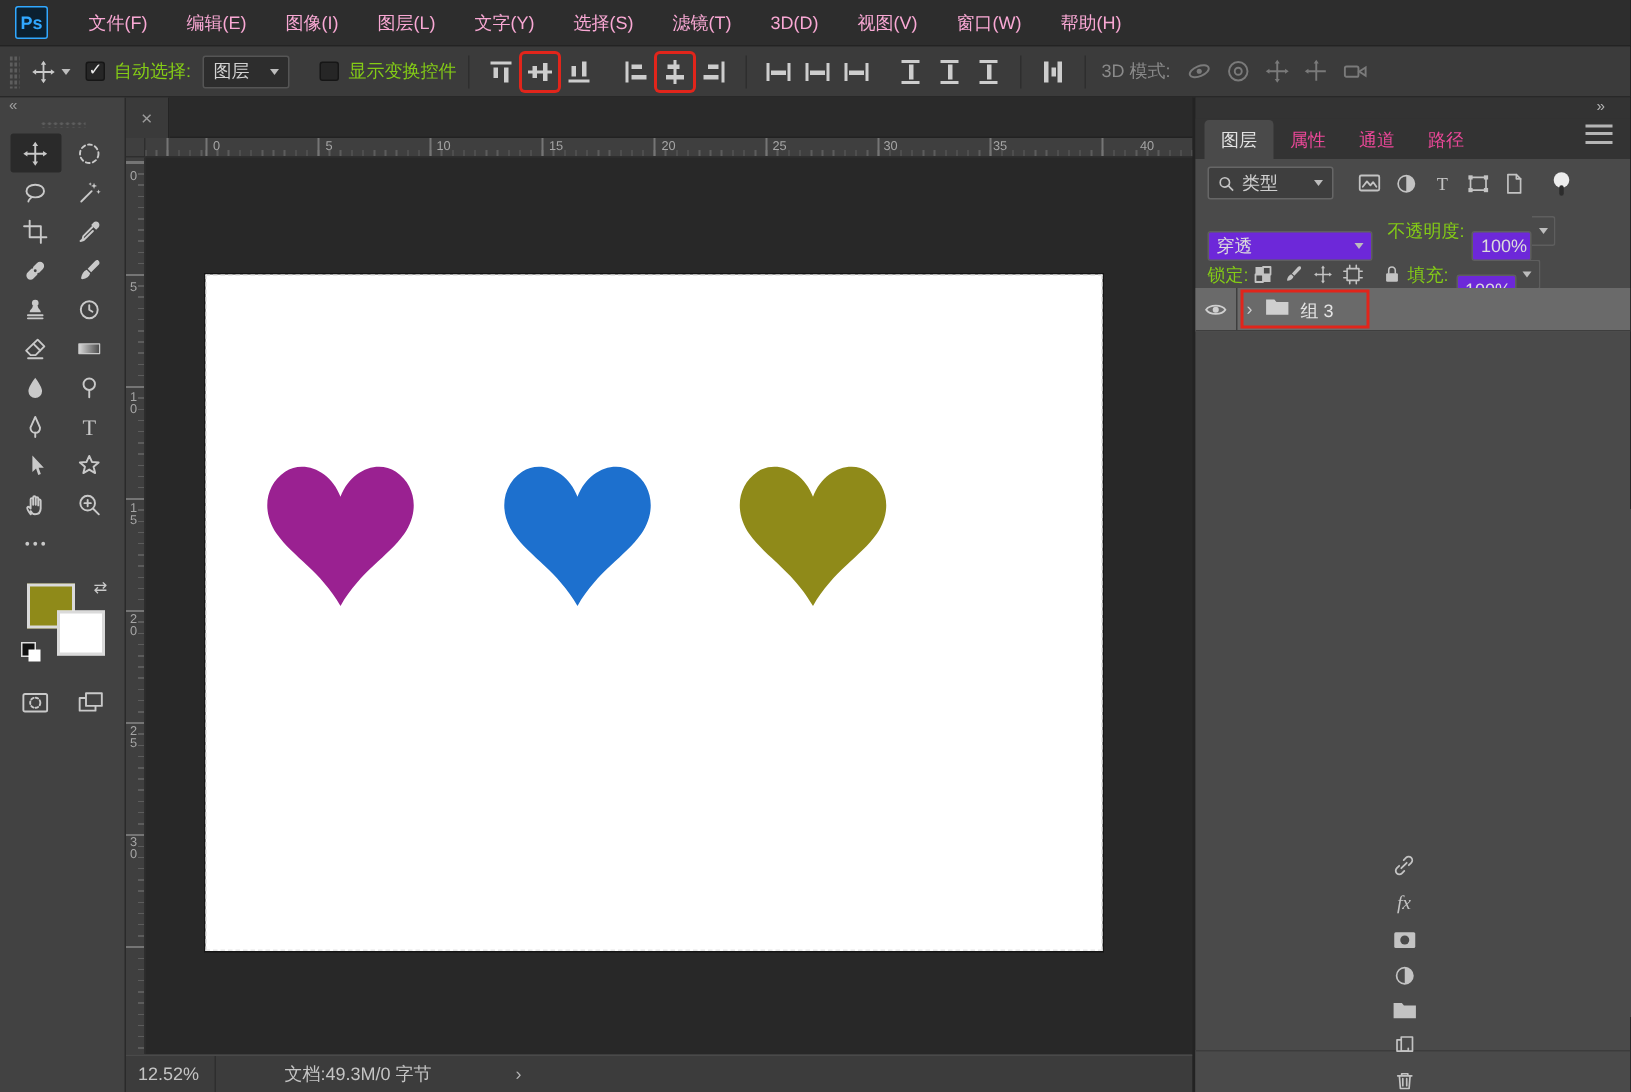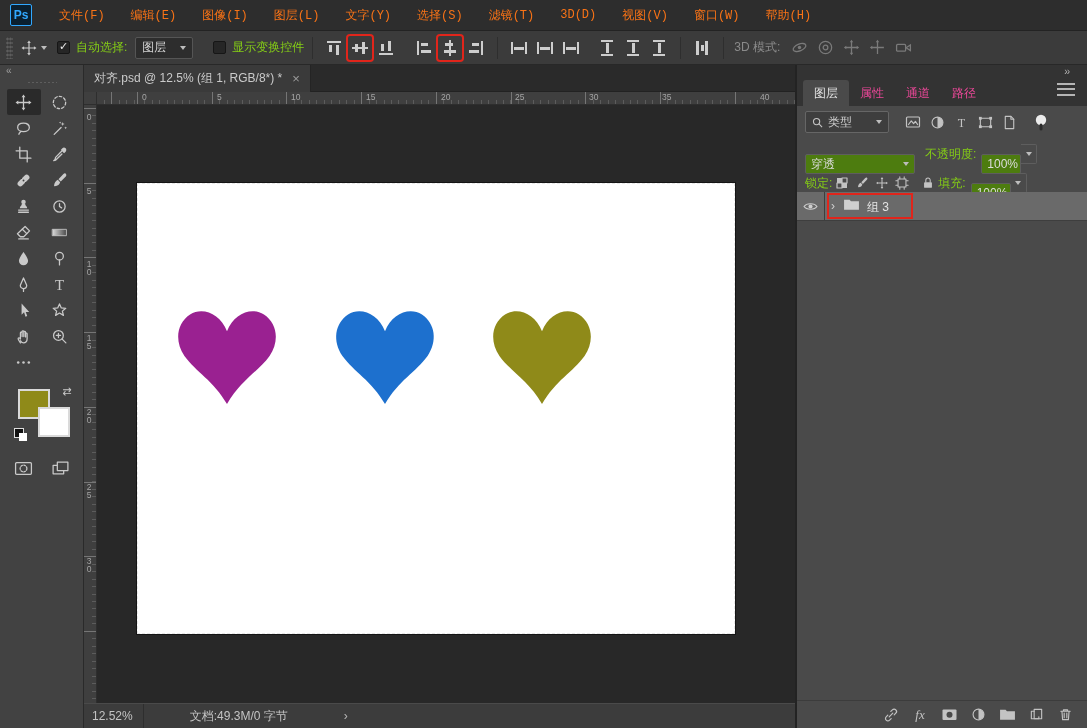--- a/index.html
+++ b/index.html
@@ -5,21 +5,21 @@
   html,body{margin:0;padding:0;background:#1e1e1e;}
   *{box-sizing:border-box;}
   .app{position:relative;width:1087px;height:728px;background:#2d2d2d;
        font-family:"Liberation Sans","DejaVu Sans",sans-serif;color:#cfcfcf;
        font-size:12px;overflow:hidden;-webkit-font-smoothing:antialiased;}
   
   .menubar{position:absolute;left:0;top:0;width:1087px;height:31px;background:#2d2d2d;
            display:flex;align-items:center;border-bottom:1px solid #232323;}
   .pslogo{width:22px;height:22px;margin:0 14px 0 10px;background:#0b2030;border:1px solid #31a8ff;
           color:#31a8ff;font-weight:bold;font-size:12px;display:flex;align-items:center;justify-content:center;border-radius:2px;}
-  .menuitem{padding:0 13px;color:#f97316;cursor:default;font-family:Liberation Mono, monospace;}
+  .menuitem{padding:0 13px;color:#f9a8d4;cursor:default;}
   
   .optionsbar{position:absolute;left:0;top:31px;width:1087px;height:34px;background:#3b3b3b;
               border-bottom:1px solid #282828;display:flex;align-items:center;}
   .grip{width:7px;height:22px;margin:0 8px 0 6px;background-image:radial-gradient(#5d5d5d 1px,transparent 1.2px);background-size:3px 4px;}
   .optsep{width:1px;height:22px;background:#2e2e2e;margin:0 8px;}
   .tool-in-opt{display:flex;align-items:center;gap:4px;margin-right:10px;}
   .chev{width:0;height:0;border-left:3.5px solid transparent;border-right:3.5px solid transparent;border-top:4.5px solid #bdbdbd;display:inline-block;}
   .cb{width:13px;height:13px;background:#262626;border:1px solid #161616;border-radius:2px;position:relative;margin-right:6px;flex:none;}
   .cb.checked::after{content:"✓";position:absolute;left:1px;top:-2px;color:#ececec;font-size:11px;}
   .dd{height:22px;background:#2d2d2d;border:1px solid #555;border-radius:2px;display:flex;align-items:center;
@@ -97,36 +97,36 @@
   .ptab{height:26px;display:flex;align-items:center;padding:0 11px;color:#ec4899;border-radius:3px 3px 0 0;}
   .ptab.active{background:#4a4a4a;color:#e2e2e2;}
   .pmenu{position:absolute;right:12px;top:18px;width:18px;height:13px;border-top:2px solid #b5b5b5;border-bottom:2px solid #b5b5b5;}
   .pmenu::after{content:"";display:block;margin-top:3px;border-top:2px solid #b5b5b5;}
   .pbody{position:absolute;left:0;top:41px;width:290px;height:622px;background:#4a4a4a;}
   .frow{position:absolute;left:0;width:290px;display:flex;align-items:center;}
   .typedd{height:22px;background:#3e3e3e;border:1px solid #666;border-radius:2px;display:flex;align-items:center;gap:5px;padding:0 6px;margin-left:8px;width:84px;}
   .fico{width:24px;height:22px;display:flex;align-items:center;justify-content:center;}
   .fico svg,.lico svg,.bico svg{stroke:#c3c3c3;fill:none;stroke-width:1.2;stroke-linecap:round;stroke-linejoin:round;}
   .fico .f,.lico .f,.bico .f{fill:#c3c3c3;stroke:none;}
-  .field{height:20px;background:#4d7c0f;border:1px solid #5e5e5e;border-radius:2px;display:flex;align-items:center;padding:0 5px;color:#dcdcdc;margin-top:20px;}
+  .field{height:20px;background:#6d28d9;border:1px solid #5e5e5e;border-radius:2px;display:flex;align-items:center;padding:0 5px;color:#dcdcdc;margin-top:20px;}
   .fieldchev{height:20px;width:16px;border:1px solid #5e5e5e;border-left:none;border-radius:0 2px 2px 0;display:flex;align-items:center;justify-content:center;}
   .lico{width:20px;height:20px;display:flex;align-items:center;justify-content:center;}
   .layerrow{position:absolute;left:0;width:290px;}
   .row-sep{border-bottom:1px solid #3e3e3e;}
   .eyebox{position:absolute;left:0;top:0;bottom:0;width:28px;border-right:1px solid #3e3e3e;display:flex;align-items:center;justify-content:center;}
   .eyebox svg{stroke:#cfcfcf;fill:none;stroke-width:1.1;}
   .eyebox .f{fill:#cfcfcf;stroke:none;}
   .selectedrow{background:#6a6a6a;}
   .annotbox{position:absolute;left:30px;top:1px;width:86px;height:26px;border:2px solid #e1251b;}
   .groupchev{position:absolute;left:34px;top:7px;color:#cfcfcf;font-size:12px;}
   .foldico{position:absolute;left:46px;top:6px;}
   .foldico svg .f{fill:#cfcfcf;stroke:none;}
   .layername{position:absolute;color:#e4e4e4;}
   .thumb{position:absolute;left:34px;top:4px;width:80px;height:54px;background:#ffffff;border:1px solid #9c9c9c;}
-  .pbottom{position:absolute;left:0;top:594px;width:290px;height:28px;background:#4a4a4a;border-top:1px solid #3c3c3c;display:flex;align-items:center;justify-content:flex-end;gap:9px;padding-right:12px;}
+  .pbottom{position:absolute;left:0;top:594px;width:290px;height:28px;background:#4a4a4a;border-top:1px solid #3c3c3c;display:flex;align-items:center;justify-content:flex-end;gap:9px;padding-right:12px;flex-direction:column;}
   .bico{width:20px;height:20px;display:flex;align-items:center;justify-content:center;}
   .fxtext{color:#c3c3c3;font-style:italic;font-size:13px;font-family:"Liberation Serif","DejaVu Serif",serif;}
 </style>
 </head>
 <body>
 
 <div class="app">
 
   <div class="menubar">
     <div class="pslogo">Ps</div>
@@ -446,21 +446,20 @@
             <rect x="2" y="5" width="10" height="8"></rect>
             <rect x="6" y="2" width="10" height="8" fill="#424242"></rect>
           </svg>
         </div>
     </div>
   </div>
 
   <div class="docwin">
     <div class="tabbar">
       <div class="doctab">
-        <span>对齐.psd @ 12.5% (组 1, RGB/8*) *</span>
         <span class="x">×</span>
       </div>
     </div>
     <div class="corner"></div>
     <div class="hruler">
       <span style="left:43px">0</span>
       <span style="left:118px">5</span>
       <span style="left:192px">10</span>
       <span style="left:267px">15</span>
       <span style="left:342px">20</span>

